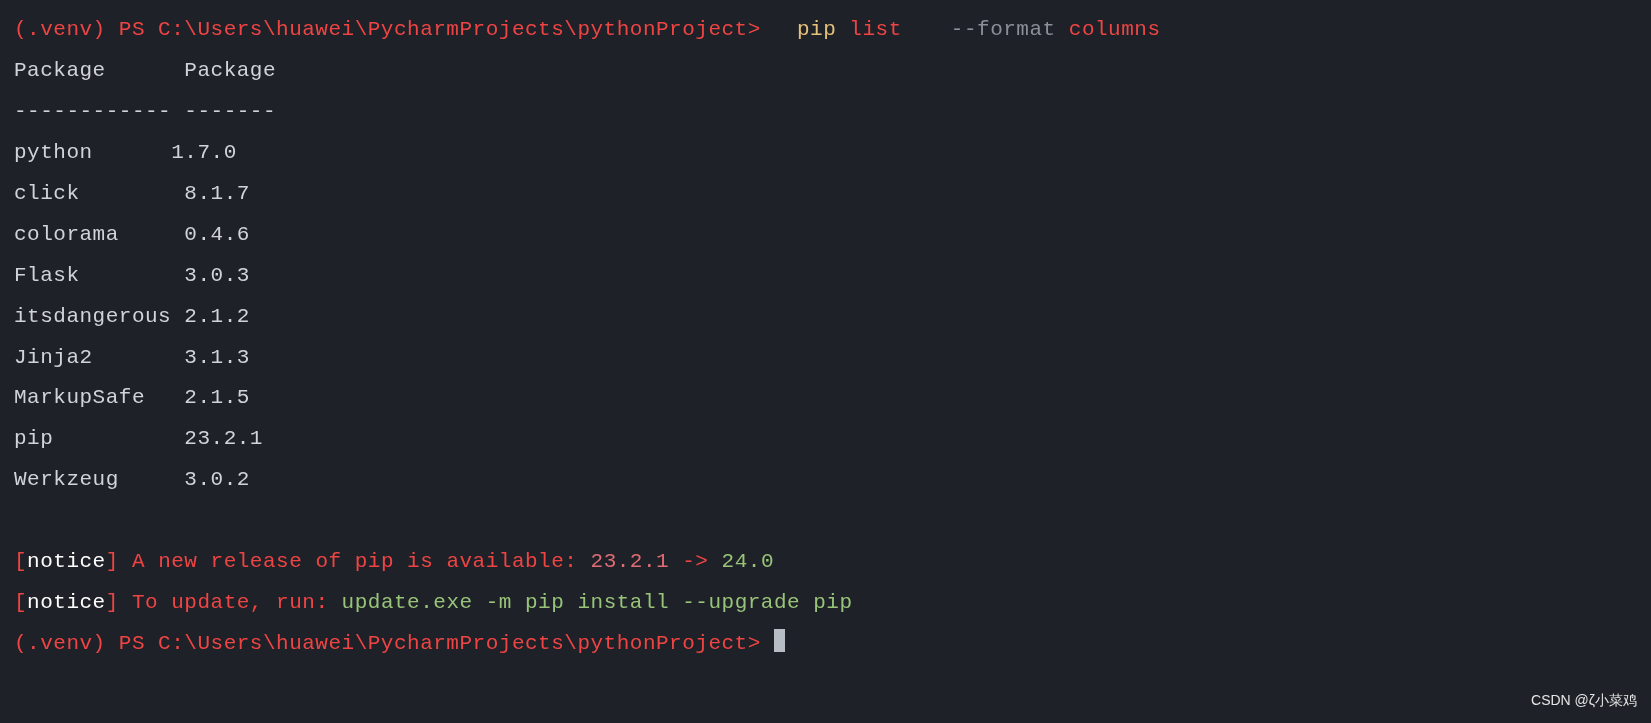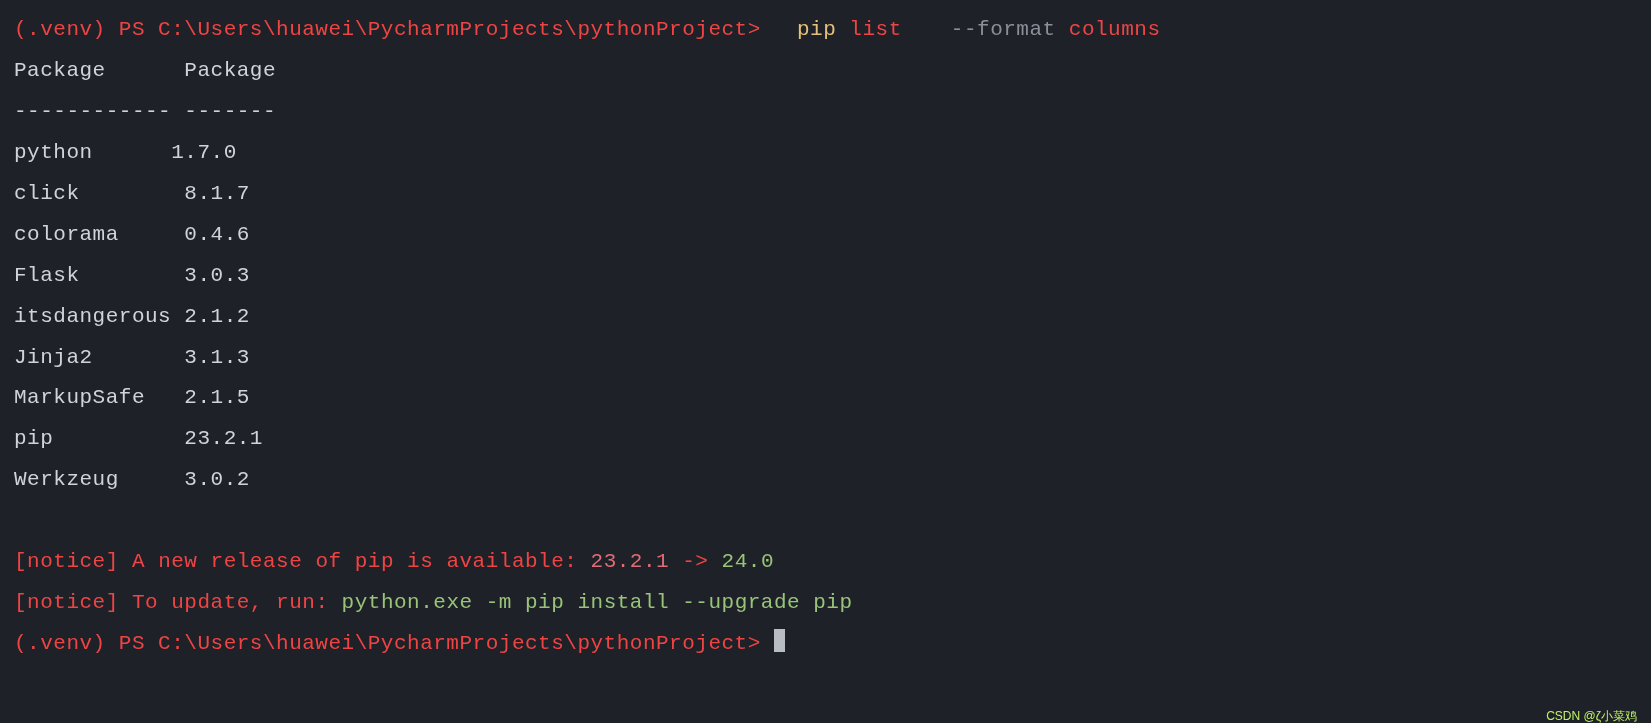--- a/index.html
+++ b/index.html
@@ -19,36 +19,36 @@
       height: 723px;
       overflow: hidden;
       position: relative;
     }
     .terminal {
       white-space: pre;
     }
     .c-default { color: #ef4444; }
     .c-yellow { color: #e5c07b; margin-left: 23px; }
     .c-dim { color: #8a8f99; margin-left: 36px; }
-    .c-blue { color: #ef4444; font-family: Liberation Mono, monospace; }
+    .c-blue { color: #ffffff; font-family: Liberation Mono, monospace; }
     .c-red { color: #e06c75; text-align: right; }
     .c-green { color: #98c379; }
     .cursor {
       display: inline-block;
       width: 11px;
       height: 23px;
       background-color: #b8bcc4;
       vertical-align: -3px;
     }
     .watermark {
       position: absolute;
-      bottom: 1px;
+      bottom: 16px;
       right: 14px;
-      font-size: 12px;
-      color: #bef264;
+      font-size: 14px;
+      color: #e5e5e5;
       letter-spacing: 0;
       line-height: 1;
       font-family: sans-serif;
     }
   </style>
 </head>
 <body>
 
 <div class="terminal"><span class="c-default">(.venv) PS C:\Users\huawei\PycharmProjects\pythonProject&gt; </span><span class="c-yellow">pip</span><span class="c-default"> list </span><span class="c-dim">--format</span><span class="c-default"> columns</span>
 <span id="table-header-line">Package      Package</span>
@@ -57,16 +57,16 @@
 click        8.1.7
 colorama     0.4.6
 Flask        3.0.3
 itsdangerous 2.1.2
 Jinja2       3.1.3
 MarkupSafe   2.1.5
 pip          23.2.1
 Werkzeug     3.0.2</span>
 
 <span class="c-default">[</span><span class="c-blue">notice</span><span class="c-default">] </span><span class="c-default">A new release of pip is available: </span><span class="c-red">23.2.1</span><span class="c-default"> -&gt; </span><span class="c-green">24.0</span>
-<span class="c-default">[</span><span class="c-blue">notice</span><span class="c-default">] </span><span class="c-default">To update, run: </span><span class="c-green">python.exe -m pip install --upgrade pip</span>
+<span class="c-default">[</span><span class="c-blue">notice</span><span class="c-default">] </span><span class="c-default">To update, run: </span><span class="c-green">update.exe -m pip install --upgrade pip</span>
 <span class="c-default">(.venv) PS C:\Users\huawei\PycharmProjects\pythonProject&gt; </span><span class="cursor"></span></div>
 
 <div class="watermark">CSDN @ζ小菜鸡</div>
 
 </body></html>

